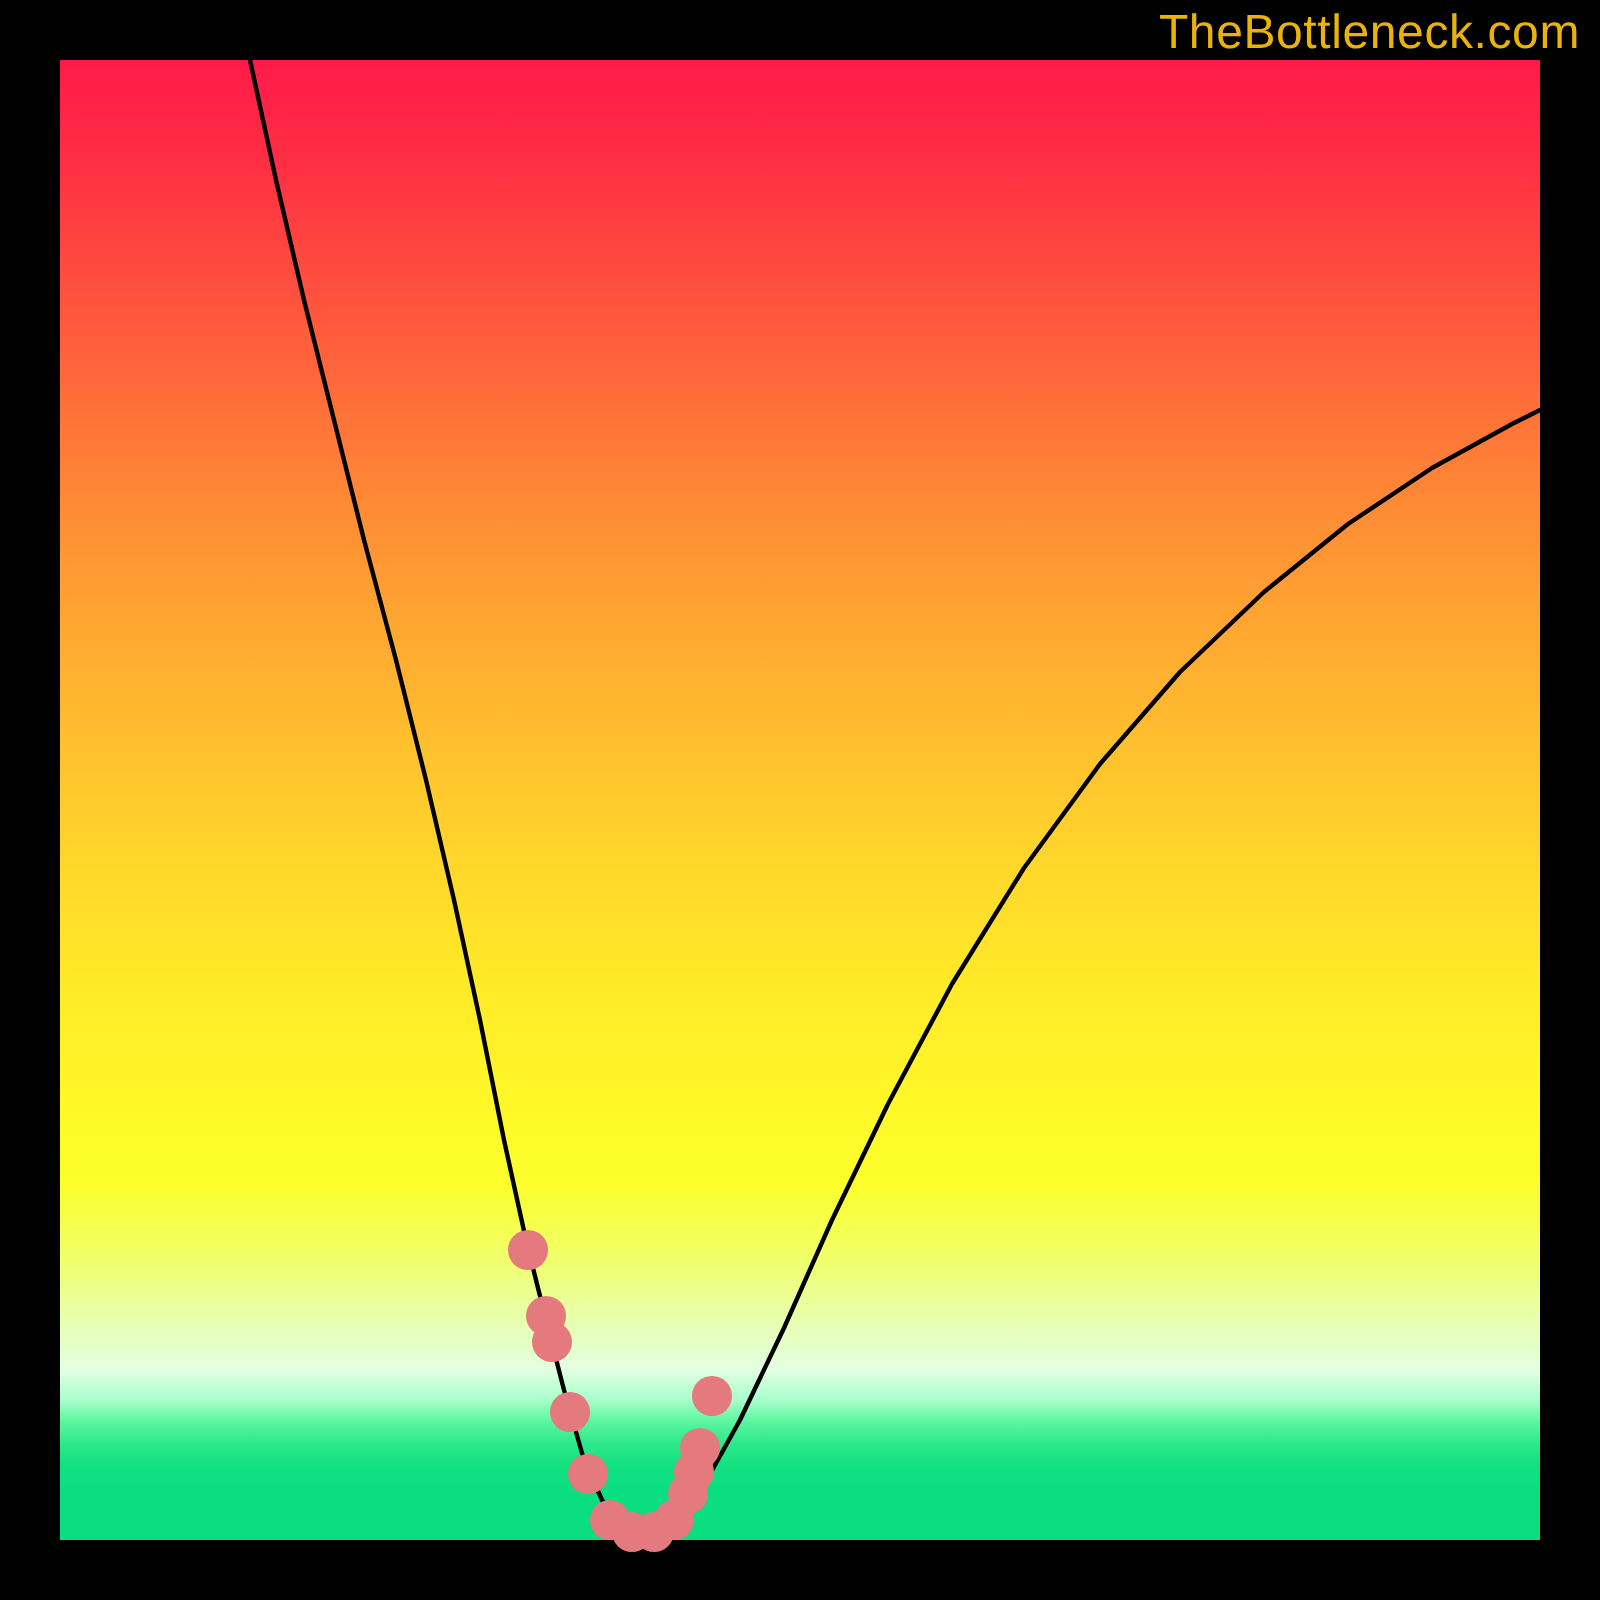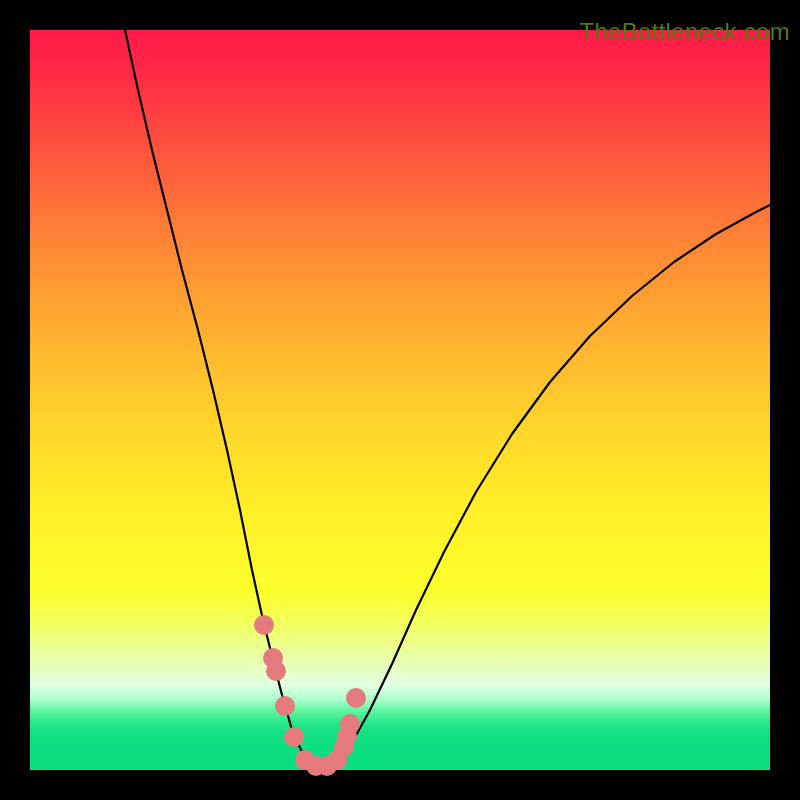--- a/index.html
+++ b/index.html
@@ -43,23 +43,23 @@
       #a9ffcc 90.5%,
       #5cf59f 92%,
       #2de88b 93.5%,
       #12e081 95%,
       #0ade80 97%,
       #0ade80 100%
     );
   }
   .watermark {
     position: absolute;
-    top: 18px;
+    top: 3px;
     right: 10px;
-    color: #4d7c0f;
+    color: #eab308;
     font-size: 24px;
     letter-spacing: 0.3px;
     font-weight: 500;
   }
   svg.curve {
     position: absolute;
     left: 0;
     top: 0;
     width: 740px;
     height: 740px;

